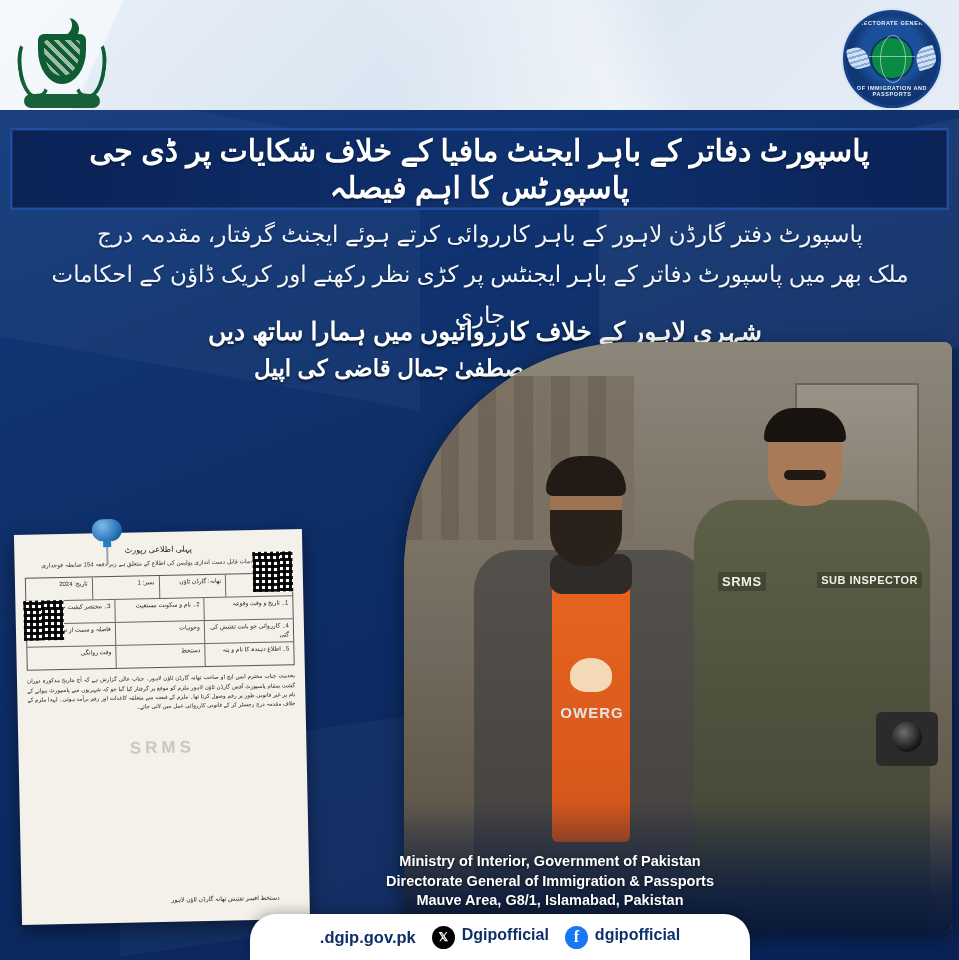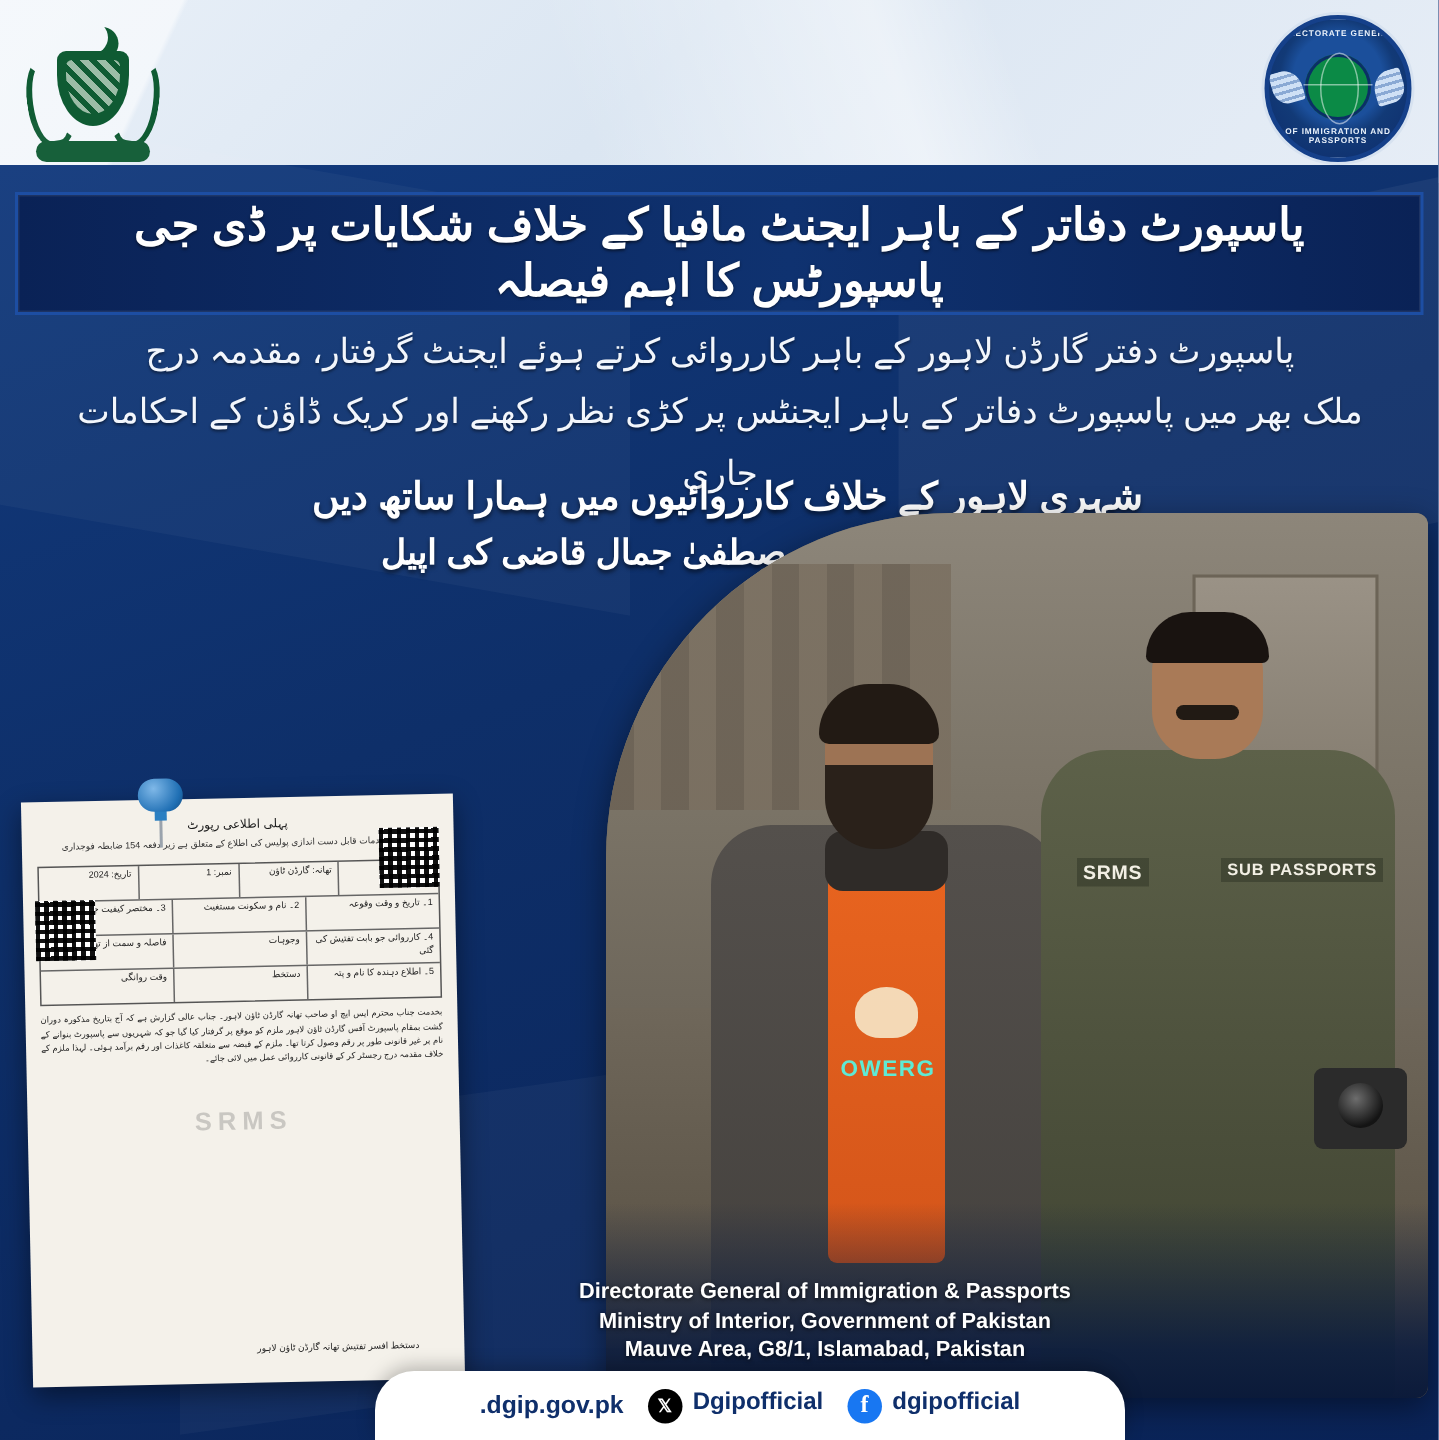--- a/index.html
+++ b/index.html
@@ -273,21 +273,21 @@
   .p1 .logo-mark {
     position: absolute; left: 104px; top: 196px;
     width: 42px; height: 34px;
     background: #f6e7c8;
     border-radius: 50% 50% 40% 40%;
     opacity: .9;
   }
   .p1 .brand {
     position: absolute; left: 86px; top: 242px;
     width: 80px; text-align: center;
-    color: #5eead4; font-size: 15px; font-weight: bold; letter-spacing: 1px;
+    color: #e5e5e5; font-size: 15px; font-weight: bold; letter-spacing: 1px;
   }
   
   .p2 {
     position: absolute;
     right: 22px; bottom: 0;
     width: 236px; height: 520px;
   }
   .p2 .head {
     position: absolute; left: 74px; top: 0;
     width: 74px; height: 94px; border-radius: 36px 36px 32px 32px;
@@ -554,21 +554,21 @@
       <div class="logo-mark"></div>
       <div class="brand">OWERG</div>
       <div class="head"></div>
       <div class="beard"></div>
       <div class="hair"></div>
     </div>
 
     <div class="p2">
       <div class="uniform"></div>
       <div class="nametag">SRMS</div>
-      <div class="ranktag">SUB PASSPORTS</div>
+      <div class="ranktag">SUB INSPECTOR</div>
       <div class="camera"></div>
       <div class="head"></div>
       <div class="mustache"></div>
       <div class="hair"></div>
     </div>
 
     <div class="photo-shade"></div>
   </div>
 
   <div class="doc-wrap">
@@ -606,22 +606,22 @@
 تھانہ گارڈن ٹاؤن لاہور</div>
     </div>
     <div class="pin">
       <div class="needle"></div>
       <div class="neck"></div>
       <div class="cap"></div>
     </div>
   </div>
 
   <div class="footer-contact">
+    <div class="line">Ministry of Interior, Government of Pakistan</div>
     <div class="line">Directorate General of Immigration &amp; Passports</div>
-    <div class="line">Ministry of Interior, Government of Pakistan</div>
     <div class="line">Mauve Area, G8/1, Islamabad, Pakistan</div>
     <div class="phone">051-111-344-777</div>
   </div>
 
   <div class="bottom-bar">
     <div class="item web">
       <span>.dgip.gov.pk</span>
     </div>
     <div class="item">
       <span class="sm-icon x">𝕏</span>

